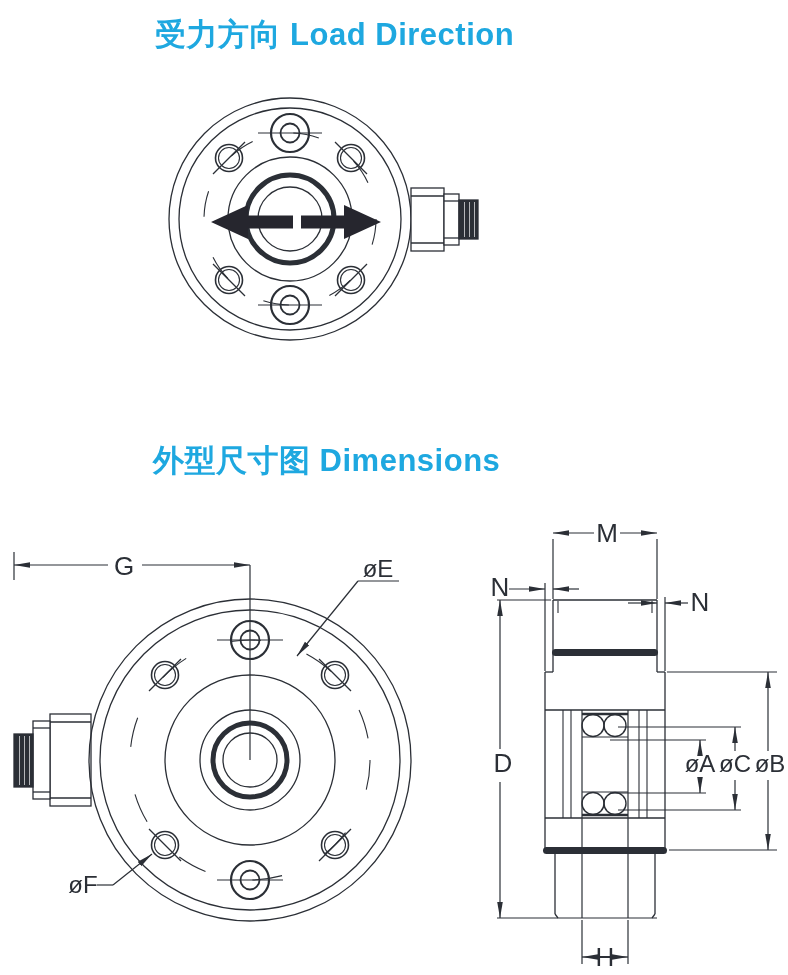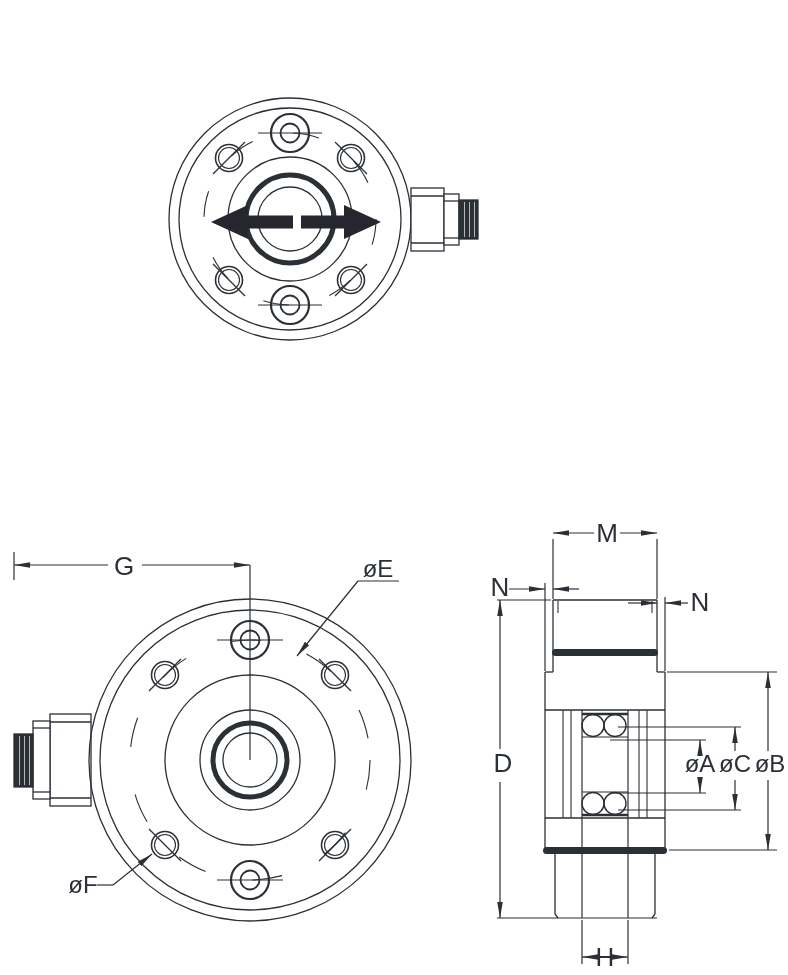--- a/index.html
+++ b/index.html
@@ -22,20 +22,21 @@
     fill:var(--line);
   }
   .dim{font-size:26px;}
   .dimo{font-size:24px;}
 </style>
 </head>
 <body>
 
 <div class="page">
 
+  <div class="sec-title t1">受力方向 Load Direction</div>
 
   <svg style="left:150px;top:85px;" width="350" height="270" viewBox="150 85 350 270">
     <defs>
       <marker id="arr" viewBox="0 0 16 8" refX="16" refY="4" markerWidth="16" markerHeight="8" orient="auto" markerUnits="userSpaceOnUse">
         <path d="M16,4 L0,1.2 L0,6.8 Z" fill="#2b2f36"></path>
       </marker>
     </defs>
 
     <g stroke="#2b2f36" fill="none" stroke-width="1.3">
       <circle cx="290" cy="219" r="121"></circle>
@@ -93,20 +94,21 @@
         <line x1="474.5" y1="202" x2="474.5" y2="237"></line>
       </g>
     </g>
 
     <g fill="#26262e">
       <path d="M211,222 L248,205 L248,215.5 L293,215.5 L293,228.5 L248,228.5 L248,239 Z"></path>
       <path d="M381,222 L344,205 L344,215.5 L301,215.5 L301,228.5 L344,228.5 L344,239 Z"></path>
     </g>
   </svg>
 
+  <div class="sec-title t2">外型尺寸图 Dimensions</div>
 
   <svg style="left:5px;top:545px;" width="440" height="420" viewBox="5 545 440 420">
 
     <g stroke="#2b2f36" stroke-width="1.3">
       <rect x="50" y="714" width="41" height="92" fill="#ffffff"></rect>
       <line x1="50" y1="722" x2="91" y2="722"></line>
       <line x1="50" y1="798" x2="91" y2="798"></line>
       <rect x="33" y="721" width="17" height="78" fill="#ffffff"></rect>
       <line x1="33" y1="728" x2="50" y2="728"></line>
       <line x1="33" y1="792" x2="50" y2="792"></line>

